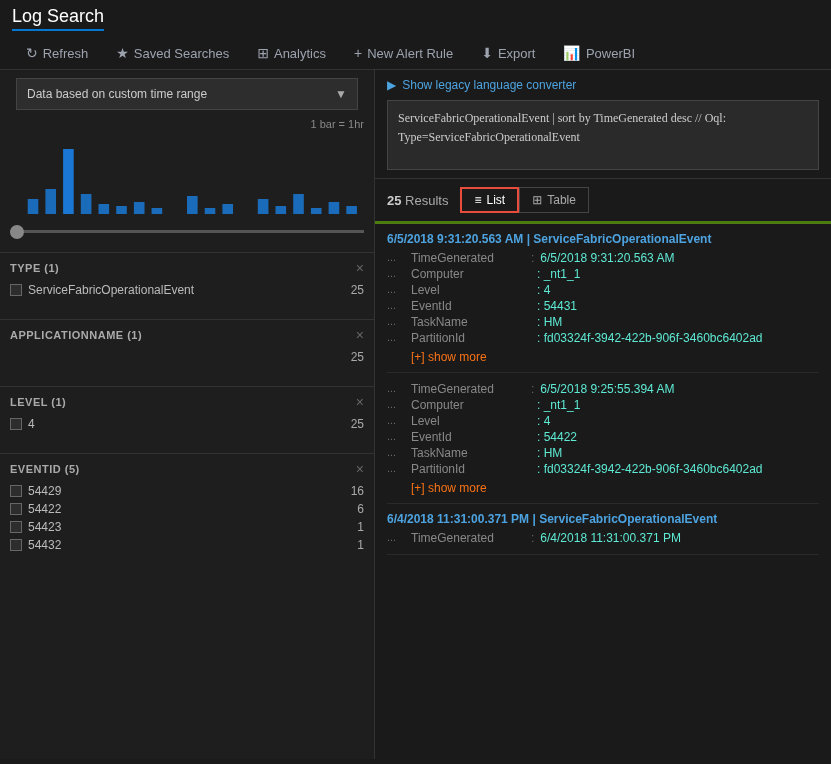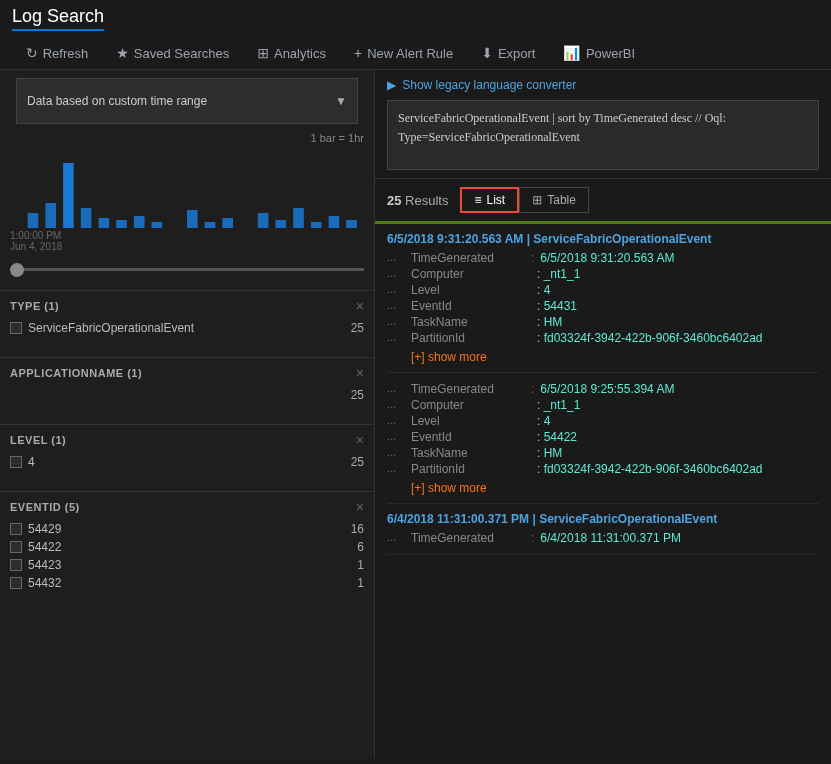--- a/index.html
+++ b/index.html
@@ -64,21 +64,21 @@
       border-right: 1px solid #333;
       overflow-y: auto;
       flex-shrink: 0;
     }
 
     
     .time-range-bar {
       display: flex;
       align-items: center;
       justify-content: space-between;
-      padding: 15px 10px;
+      padding: 8px 10px;
       margin: 8px 8px 4px 8px;
       background: #2d2d2d;
       border: 1px solid #444;
       cursor: pointer;
     }
     .time-range-text { color: #ccc; font-size: 12px; }
     .time-range-arrow { color: #aaa; }
 
     
     .chart-area {
@@ -359,24 +359,20 @@
           <rect x="55%" y="74" width="3%" height="6" fill="#1a6bba"></rect>
           <rect x="60%" y="70" width="3%" height="10" fill="#1a6bba"></rect>
           <rect x="70%" y="65" width="3%" height="15" fill="#1a6bba"></rect>
           <rect x="75%" y="72" width="3%" height="8" fill="#1a6bba"></rect>
           <rect x="80%" y="60" width="3%" height="20" fill="#1a6bba"></rect>
           <rect x="85%" y="74" width="3%" height="6" fill="#1a6bba"></rect>
           <rect x="90%" y="68" width="3%" height="12" fill="#1a6bba"></rect>
           <rect x="95%" y="72" width="3%" height="8" fill="#1a6bba"></rect>
         </svg>
       </div>
-      <div class="chart-label">
-        <span>1:00:00 PM</span><br>
-        <span>Jun 4, 2018</span>
-      </div>
     </div>
 
     <div class="range-slider-container">
       <input type="range" class="range-slider" min="0" max="100" value="0" style="">
     </div>
 
     <div id="facets-container">
         <div class="facet-section">
           <div class="facet-header">
             <span class="facet-title">TYPE (1)</span>

